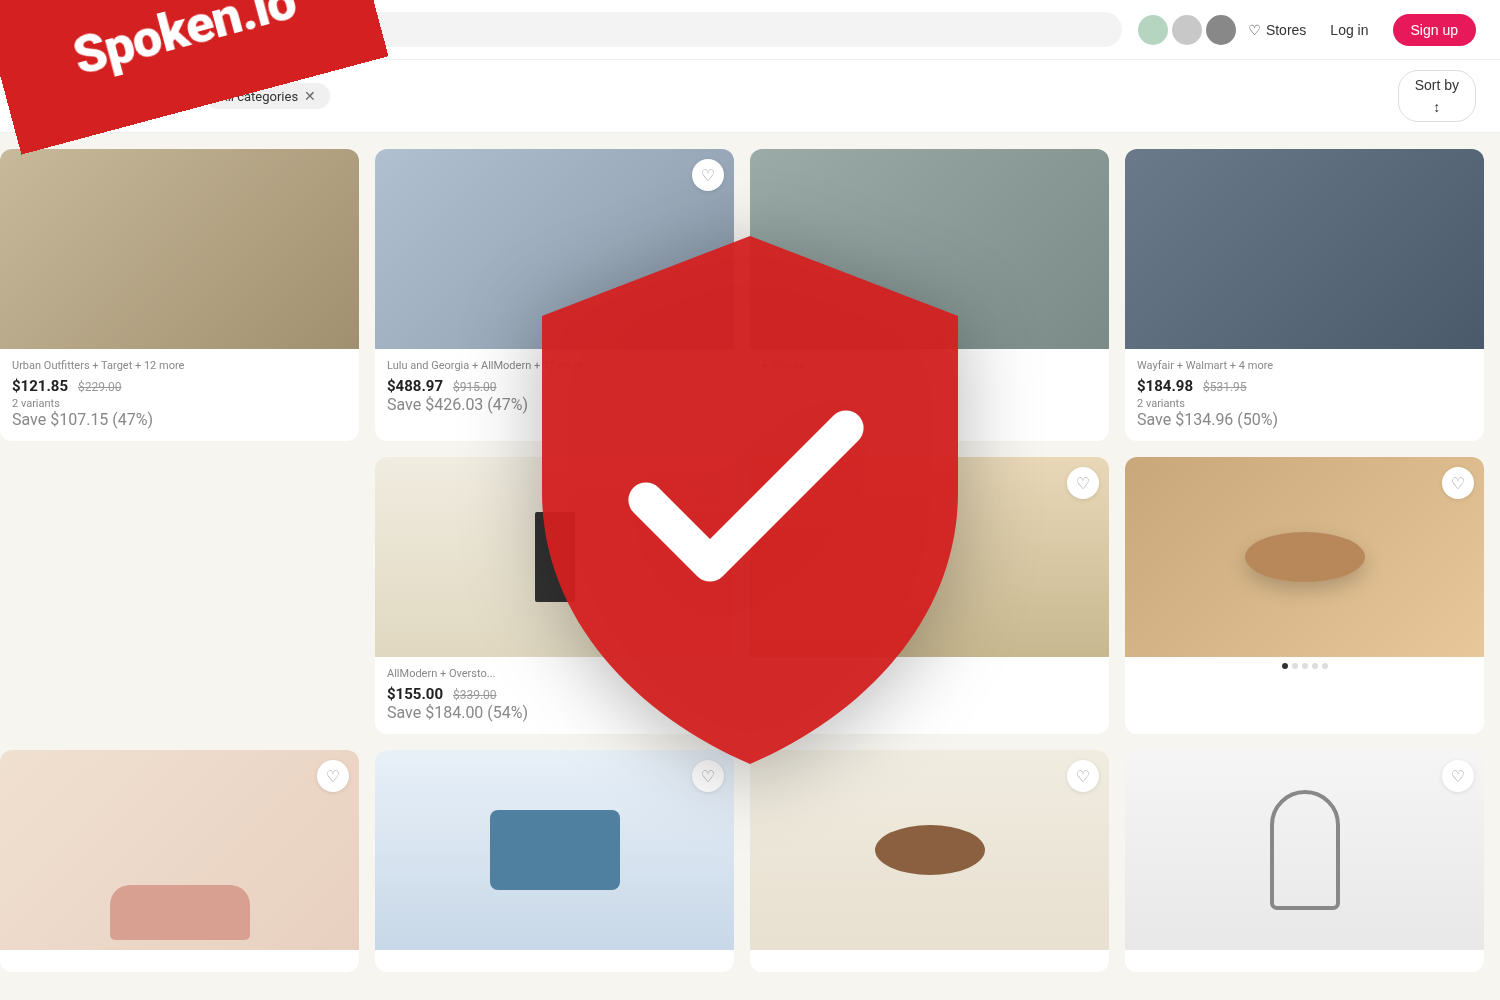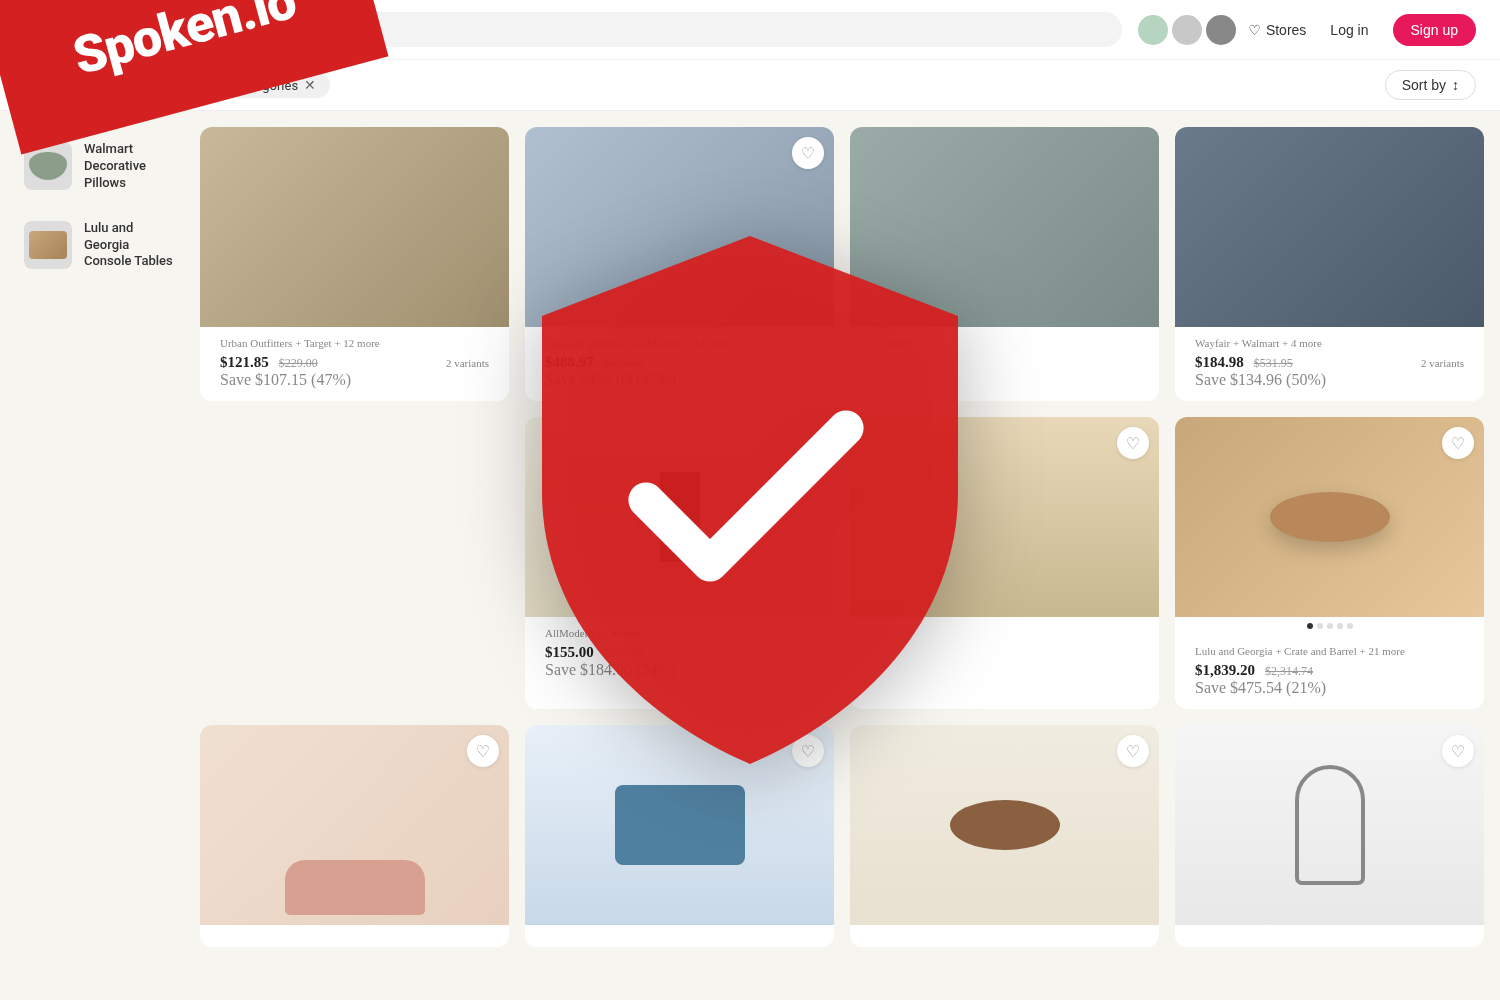--- a/index.html
+++ b/index.html
@@ -144,20 +144,21 @@
       display: flex;
       align-items: center;
       gap: 6px;
       background: #fff;
       border: 1.5px solid #ddd;
       border-radius: 20px;
       padding: 6px 16px;
       font-size: 14px;
       cursor: pointer;
       color: #333;
+      flex-direction: column;
     }
 
     
     .content {
       display: flex;
       padding: 0;
       position: relative;
     }
 
     
@@ -243,22 +244,21 @@
       height: 32px;
       display: flex;
       align-items: center;
       justify-content: center;
       cursor: pointer;
       box-shadow: 0 1px 4px rgba(0,0,0,0.1);
       font-size: 16px;
       color: #999;
     }
     .card-info {
-      padding: 10px 20px 12px;
-      font-family: Liberation Serif, serif;
+      padding: 10px 12px 12px;
     }
     .card-stores {
       font-size: 11px;
       color: #888;
       margin-bottom: 4px;
     }
     .card-price {
       font-size: 15px;
       font-weight: 700;
       color: #222;
@@ -276,20 +276,21 @@
     .card-variants {
       font-size: 11px;
       color: #888;
       text-align: right;
       margin-top: 2px;
     }
     .card-price-row {
       display: flex;
       align-items: baseline;
       justify-content: space-between;
+      flex-direction: column;
     }
     .dot-indicators {
       display: flex;
       gap: 4px;
       justify-content: center;
       padding: 6px 0;
     }
     .dot {
       width: 6px;
       height: 6px;
@@ -484,34 +485,20 @@
     <span class="close">✕</span>
   </div>
   <button class="sort-btn">
     <span>Sort by</span>
     <span>↕</span>
   </button>
 </div>
 
 <div class="content">
 
-  <div class="sidebar">
-    <div class="sidebar-item">
-      <div class="sidebar-thumb">
-        <div class="pillow-shape"></div>
-      </div>
-      <span class="sidebar-label">Walmart Decorative Pillows</span>
-    </div>
-    <div class="sidebar-item">
-      <div class="sidebar-thumb">
-        <div class="table-shape"></div>
-      </div>
-      <span class="sidebar-label">Lulu and Georgia Console Tables</span>
-    </div>
-  </div>
 
   <div class="product-grid-wrapper">
     <div class="product-grid">
 
       <div class="product-card">
         <div class="card-img">
           <div class="img-uo"></div>
         </div>
         <div class="card-info">
           <div class="card-stores">Urban Outfitters + Target + 12 more</div>
@@ -605,30 +592,20 @@
             <div class="round-table-shape"></div>
           </div>
         </div>
         <div class="dot-indicators">
           <div class="dot active"></div>
           <div class="dot"></div>
           <div class="dot"></div>
           <div class="dot"></div>
           <div class="dot"></div>
         </div>
-        <div class="card-info">
-          <div class="card-stores">Lulu and Georgia + Crate and Barrel + 21 more</div>
-          <div class="card-price-row">
-            <div>
-              <span class="card-price">$1,839.20</span>
-              <span class="card-original">$2,314.74</span>
-            </div>
-          </div>
-          <div class="card-save">Save $475.54 (21%)</div>
-        </div>
       </div>
 
       <div class="product-card">
         <button class="heart-btn">♡</button>
         <div class="card-img">
           <div class="img-sofa">
             <div class="sofa-shape"></div>
           </div>
         </div>
         <div class="card-info"></div>

